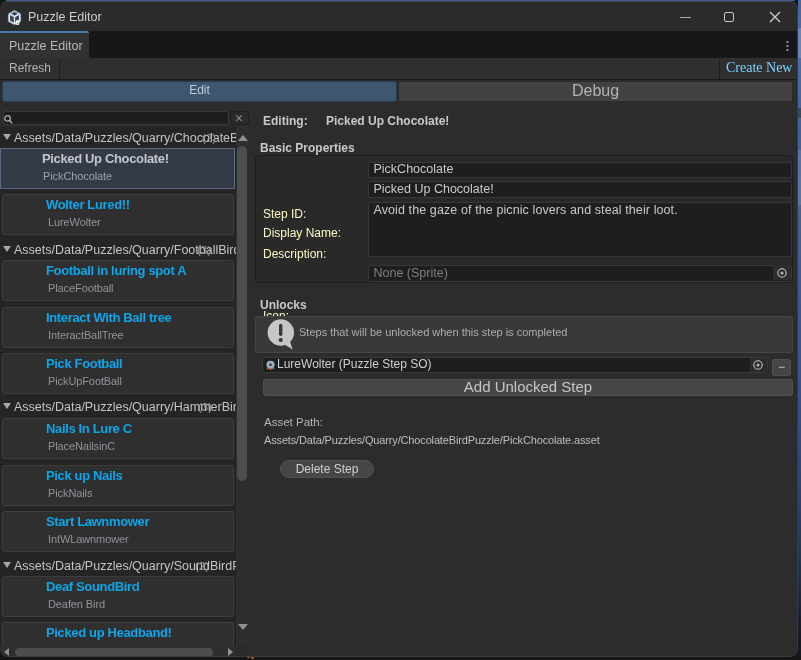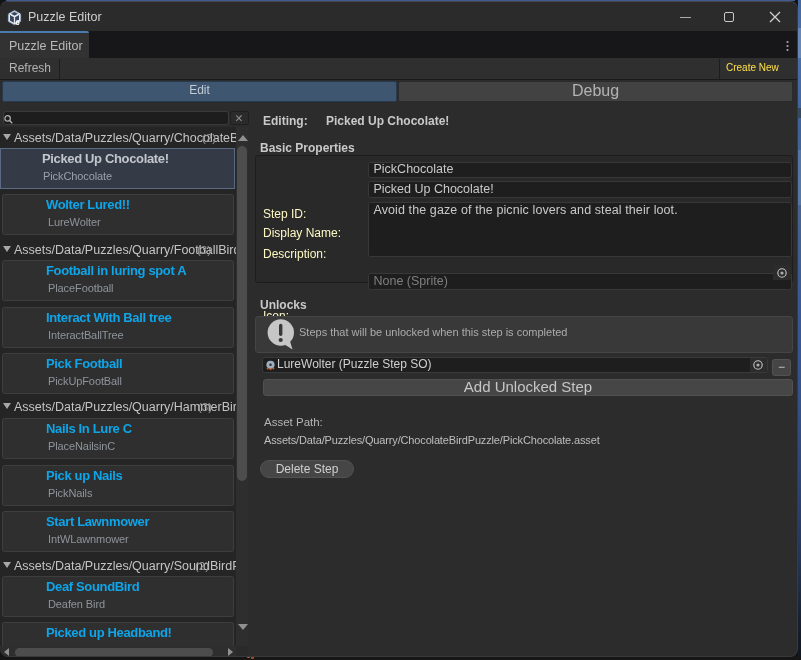--- a/index.html
+++ b/index.html
@@ -18,21 +18,21 @@
 #title-text { left:28px; top:7px; font-size:12.5px; color:#cfcfcf; line-height:16px; }
 #btn-min { left:680px; top:15px; width:11px; height:1.2px; background:#ababab; }
 #btn-max { left:724px; top:10px; width:10px; height:10px; border:1.4px solid #c9c9c9; border-radius:2px; }
 #tabbar { left:0; top:29px; width:798px; height:27px; background:#17171a; }
 #tab { left:0; top:29px; width:89px; height:27px; background:#323232; border-radius:0 4px 0 0; }
 #tabline { left:0; top:29px; width:89px; height:2px; background:#4a7bae; border-radius:0 2px 0 0; }
 #tab-text { left:9px; top:36px; font-size:12.5px; color:#b8b8b8; line-height:17px; }
 #toolbar { left:0; top:56px; width:798px; height:22px; background:#2f2f2f; border-bottom:1px solid #1a1a1a; }
 .tsep { top:57px; width:1px; height:20px; background:#1d1d1d; }
 #refresh { left:9px; top:58px; font-size:12px; color:#b2b2b2; line-height:16px; }
-#createnew { left:726px; top:58px; font-size:10px; color:#fde047; line-height:16px; }
+#createnew { left:726px; top:58px; font-size:14px; color:#7dd3fc; line-height:16px;font-family:Liberation Serif, serif; }
 #btn-edit { left:2px; top:79px; width:395px; height:21px; background:#3e5670; border:1px solid #283a50; border-radius:2px;
   color:#c3cbd4; font-size:12px; text-align:center; line-height:17px; }
 #btn-debug { left:398px; top:79px; width:395px; height:21px; background:#424242; border:1px solid #2b2b2b; border-radius:2px;
   color:#b3b3b3; font-size:16px; text-align:center; line-height:17px; }
 
 #search { left:3px; top:108.5px; width:226px; height:14px; background:#1d1d1d; border:1px solid #3a3a3a; border-radius:3px; }
 #clearbtn { left:229.5px; top:108.5px; width:19px; height:14px; background:#2b2b2b; border:1px solid #1f1f1f; border-radius:2px;
   color:#909090; font-size:10.5px; text-align:center; line-height:12.5px; }
 #listbg { left:0; top:125px; width:236px; height:519px; background:#252525; }
 .hdr { left:0; width:236px; height:17px; overflow:hidden; white-space:nowrap; }
@@ -57,29 +57,29 @@
 #hright { left:228px; top:646px; border-top:4.5px solid transparent; border-bottom:4.5px solid transparent; border-left:5.5px solid #909090; }
 #corner { left:236px; top:644px; width:12px; height:13px; background:#2a2a2a; }
 
 .rlabel { font-size:12px; color:#fef9c3; line-height:16px;margin-top:44px; }
 .rbold { font-size:12px; font-weight:bold; color:#c9c9c9; line-height:16px; }
 #groupbox { left:255px; top:153px; width:538px; height:128px; border:1px solid #1d1d1d; border-radius:3px; background:rgba(0,0,0,0.06); }
 .field { background:#1e1e1e; border:1px solid #383838; border-radius:2.5px; color:#c9c9c9; font-size:12.5px; }
 #f1 { left:368px; top:160px; width:424px; height:16px; line-height:13.5px; padding-left:4.5px; }
 #f2 { left:368px; top:179px; width:424px; height:17px; line-height:14.5px; padding-left:4.5px; }
 #fdesc { left:368px; top:199.5px; width:424px; height:55.5px; line-height:14px; padding:0.5px 0 0 4.5px; letter-spacing:0.1px; }
-#ficon { left:368px; top:262.5px; width:424px; height:17px; line-height:15px; padding-left:4.5px; color:#7f7f7f;margin-top:8px; }
+#ficon { left:368px; top:262.5px; width:424px; height:17px; line-height:15px; padding-left:4.5px; color:#7f7f7f; }
 .picker { background:#2c2c2c; border-radius:0 2px 2px 0; }
 #helpbox { left:255px; top:313.5px; width:538px; height:37px; background:#393939; border:1px solid #454545; border-radius:3px; }
 #objfield { left:262px; top:355px; width:506px; height:16px; background:#1e1e1e; border:1px solid #3a3a3a; border-radius:2.5px; }
 #minusbtn { left:772px; top:357px; width:19px; height:17px; background:#454545; border:1px solid #525252; border-radius:2.5px;
   color:#c8c8c8; font-size:12px; text-align:center; line-height:14px; }
 #addbtn { left:263px; top:377px; width:530px; height:17px; background:#464646; border:1px solid #515151; border-radius:3px;
   color:#c6c6c6; font-size:15px; text-align:center; line-height:14px; }
-#delbtn { left:260px; top:458px; width:94px; height:18px; background:#464646; border:1px solid #525252; border-radius:9px;
+#delbtn { left:280px; top:458px; width:94px; height:18px; background:#464646; border:1px solid #525252; border-radius:9px;
   color:#cfcfcf; font-size:12px; text-align:center; line-height:16px; }
 </style>
 </head>
 <body>
 <div id="topline" class="abs"></div>
 <div id="rightstrip" class="abs"></div>
 <div class="abs" style="left:798px;top:28px;width:3px;height:30px;background:#6f8dba;opacity:0.8"></div>
 <div class="abs" style="left:798px;top:150px;width:3px;height:55px;background:#5d7fae;opacity:0.7"></div>
 <div class="abs" style="left:798px;top:108px;width:3px;height:10px;background:#33495e"></div>
 <div id="bottomstrip" class="abs"></div>

